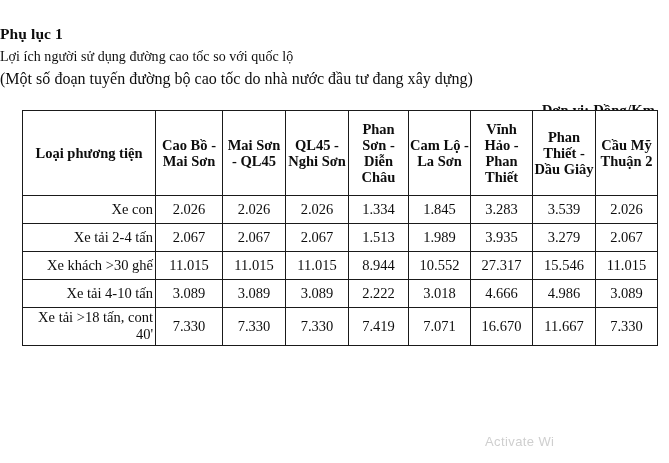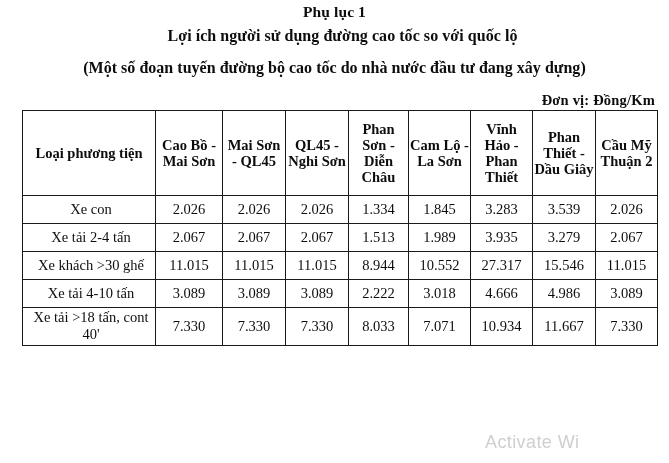--- a/index.html
+++ b/index.html
@@ -19,42 +19,40 @@
 
   .page {
     position: relative;
     width: 669px;
     height: 463px;
     box-sizing: border-box;
   }
 
   
   .titles {
-    text-align: center;
-    padding-top: 2px;
+    padding-top: 24px;
   }
   .title-main {
     font-size: 15.5px;
     font-weight: bold;
     letter-spacing: 0.1px;
     line-height: 1.35;
   }
   .title-sub {
-    font-size: 16px;
-    font-weight: bold;
+    font-size: 14px;
+    font-weight: normal;
     line-height: 1.4;
     margin-top: 2px;
     letter-spacing: 0.05px;
-    margin-left: 16px;
   }
   .title-note {
     font-size: 16px;
-    font-weight: bold;
+    font-weight: normal;
     line-height: 1.4;
-    margin-top: 10px;
+    margin-top: 1px;
     letter-spacing: 0.02px;
   }
 
   
   .unit-line {
     text-align: right;
     font-size: 14.5px;
     font-weight: bold;
     padding-right: 14px;
     margin-top: 12px;
@@ -93,21 +91,21 @@
     font-size: 15px;
     line-height: 1.2;
   }
   table.benefit-table tbody td {
     font-size: 14.5px;
     text-align: center;
     height: 25px;
     padding: 1px 2px;
   }
   table.benefit-table tbody td.rowlabel {
-    text-align: center;
+    text-align: right;
     padding-left: 6px;
     font-size: 14.5px;
     line-height: 1.2;
   }
   tr.tall td {
     height: 44px;
   }
 
   
   col.c0 { width: 133px; }
@@ -119,21 +117,21 @@
   col.c6 { width: 62px; }
   col.c7 { width: 63px; }
   col.c8 { width: 62px; }
 
   
   .watermark {
     position: absolute;
     right: 6px;
     bottom: 0px;
     font-family: "Liberation Sans", "DejaVu Sans", sans-serif;
-    font-size: 18px;
+    font-size: 13px;
     color: #cfcfcf;
     letter-spacing: 0.4px;
     white-space: nowrap;
     overflow: hidden;
     width: 178px;
     height: 32px;
     line-height: 22px;
     pointer-events: none;
   }
 </style>
@@ -219,23 +217,23 @@
           <td>3.018</td>
           <td>4.666</td>
           <td>4.986</td>
           <td>3.089</td>
         </tr>
         <tr class="tall">
           <td class="rowlabel">Xe tải &gt;18 tấn, cont 40'</td>
           <td>7.330</td>
           <td>7.330</td>
           <td>7.330</td>
-          <td>8.033</td>
+          <td>7.419</td>
           <td>7.071</td>
-          <td>10.934</td>
+          <td>16.670</td>
           <td>11.667</td>
           <td>7.330</td>
         </tr>
       </tbody>
     </table>
   </div>
 
   <div class="watermark">Activate Wi</div>
 
 </div>

